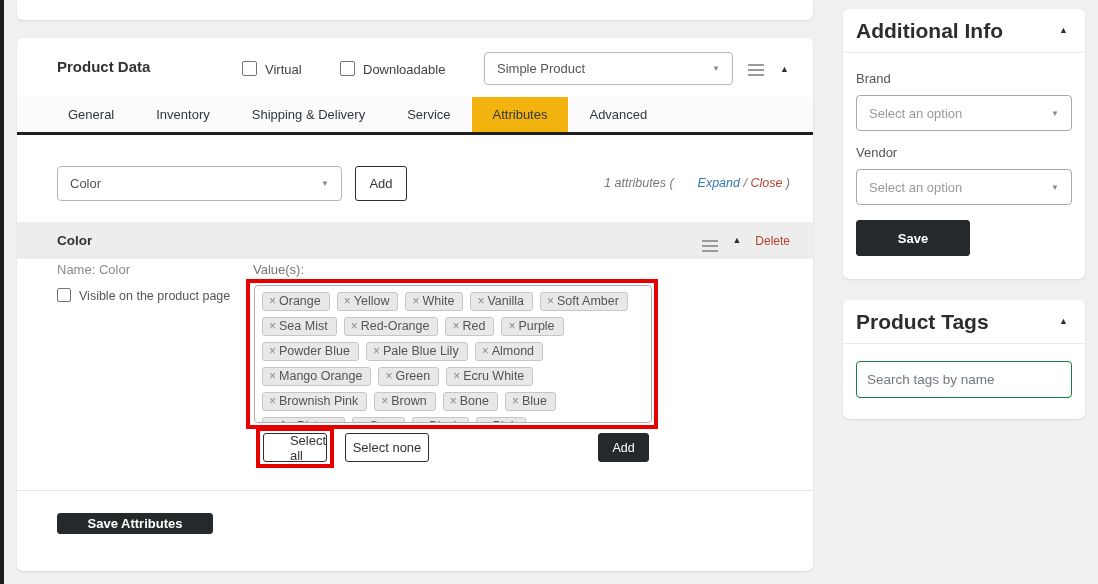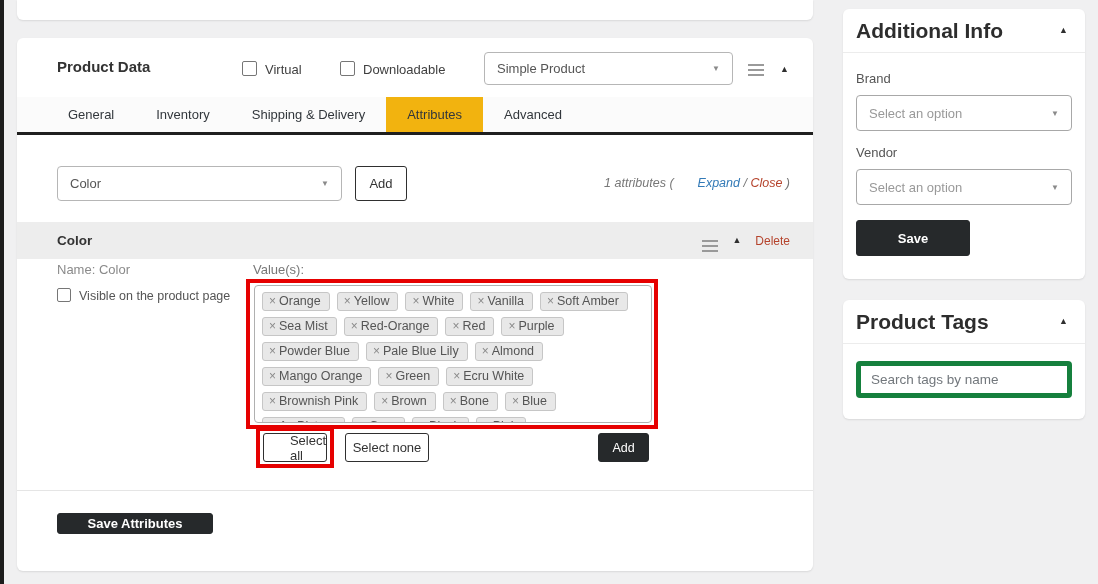--- a/index.html
+++ b/index.html
@@ -75,21 +75,21 @@
   #tags-card { left:843px; top:300px; width:242px; height:119px; }
   .side-head { height:44px; display:flex; align-items:center; justify-content:space-between;
       padding:0 17px 0 13px; border-bottom:1px solid #ececec; }
   .side-title { font-size:21px; font-weight:bold; color:#2d2d2d; }
   .side-body { padding:4px 13px 13px 13px; }
   .field-label { font-size:13px; color:#555; margin:14px 0 9px 0; display:block; }
   .side-select { height:36px; border:1px solid #a8a8a8; border-radius:4px; background:#fff;
       display:flex; align-items:center; justify-content:space-between; padding:9px 12px; cursor:pointer; }
   .placeholder { font-size:13px; color:#999; }
   #side-save-btn { width:114px; height:36px; margin-top:15px; font-weight:bold; }
-  .search-input { width:100%; height:37px; border:5px solid #15803d; border-radius:4px;
+  .search-input { width:100%; height:37px; border:1px solid #15803d; border-radius:4px;
       padding:0 10px; font-size:13.5px; color:#3b82f6; font-family:inherit; outline:none; margin-top:13px; }
   .search-input::placeholder { color:#72777c; }
 </style>
 </head>
 <body>
 
 <div id="stage">
   <div class="edge-strip"></div>
 
   <div id="prev-card" class="card"></div>
@@ -112,20 +112,21 @@
     <span class="abs tri-up" style="left:763px; top:27px;">▲</span>
 
     <div class="abs tabbar">
 
         <span class="tab">General</span>
 
         <span class="tab">Inventory</span>
 
         <span class="tab">Shipping &amp; Delivery</span>
 
+        <span class="tab">Service</span>
 
         <span class="tab active">Attributes</span>
 
         <span class="tab">Advanced</span>
       </div>
 
     <div class="abs attr-select">
       <span class="sel-text">Color</span>
       <span class="sel-arrow">▼</span>
     </div>

